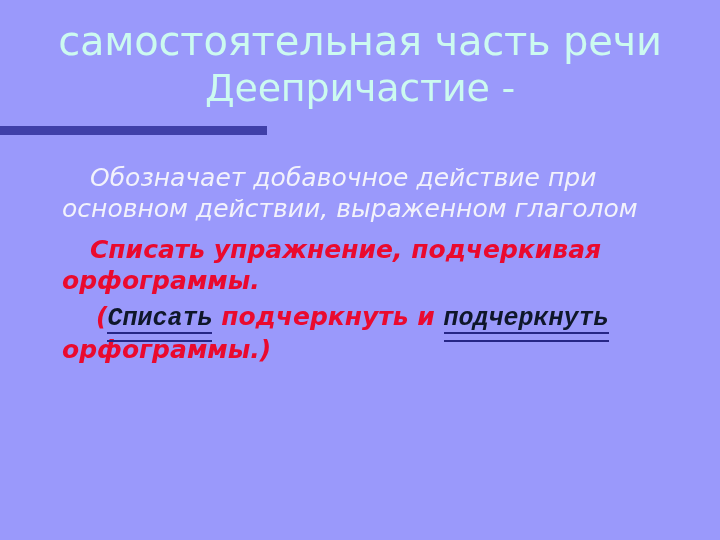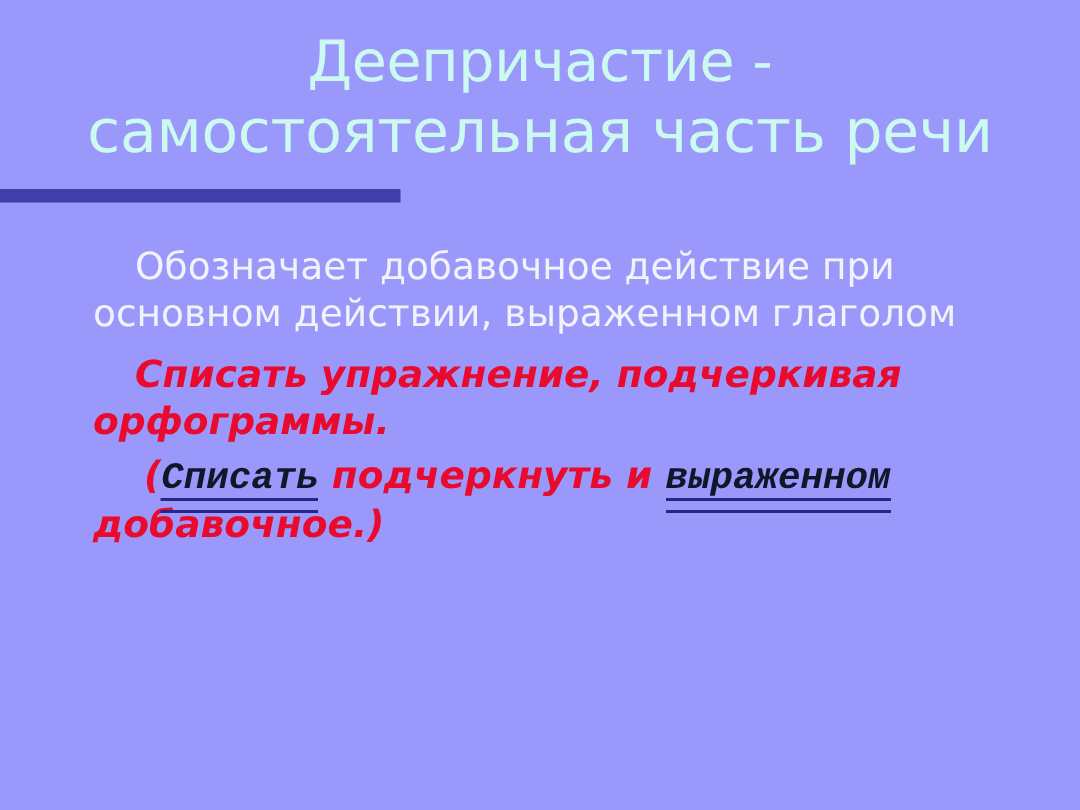--- a/index.html
+++ b/index.html
@@ -59,20 +59,21 @@
     width: 660px;
   }
   .para {
     margin: 0 0 6px 0;
     padding: 0;
     font-family: "DejaVu Sans", sans-serif;
     font-size: 25px;
     line-height: 31px;
     text-indent: 28px;
     padding-left: 28px;
+    font-style: italic;
   }
   .para.p1 {
     color: #f2f2fb;
     margin-bottom: 10px;
   }
   .para.p2 {
     color: #ea0a2e;
     font-style: italic;
     font-weight: bold;
     margin-bottom: 5px;
@@ -101,30 +102,30 @@
     border-top: 2px solid #262686;
     border-bottom: 2px solid #262686;
   }
 </style>
 </head>
 <body>
 
 <div id="slide">
 
   <div id="title-block">
+    <span class="title-line second">самостоятельная часть речи</span>
     <span class="title-line first">Деепричастие -</span>
-    <span class="title-line second">самостоятельная часть речи</span>
   </div>
 
   <div id="title-rule"></div>
 
   <div id="body-block">
 
     <p class="para p1">Обозначает добавочное действие при основном действии, выраженном глаголом</p>
 
     <p class="para p2">Списать упражнение, подчеркивая орфограммы.</p>
 
     <p class="para p3">
-      <span>(</span><span class="faded dbl-underline">Списать</span><span> подчеркнуть и </span><span class="faded dbl-underline">выраженном</span><span> добавочное.)</span>
+      <span>(</span><span class="faded dbl-underline">Списать</span><span> подчеркнуть и </span><span class="faded dbl-underline">подчеркнуть</span><span> орфограммы.)</span>
     </p>
 
   </div>
 </div>
 
 </body></html>

